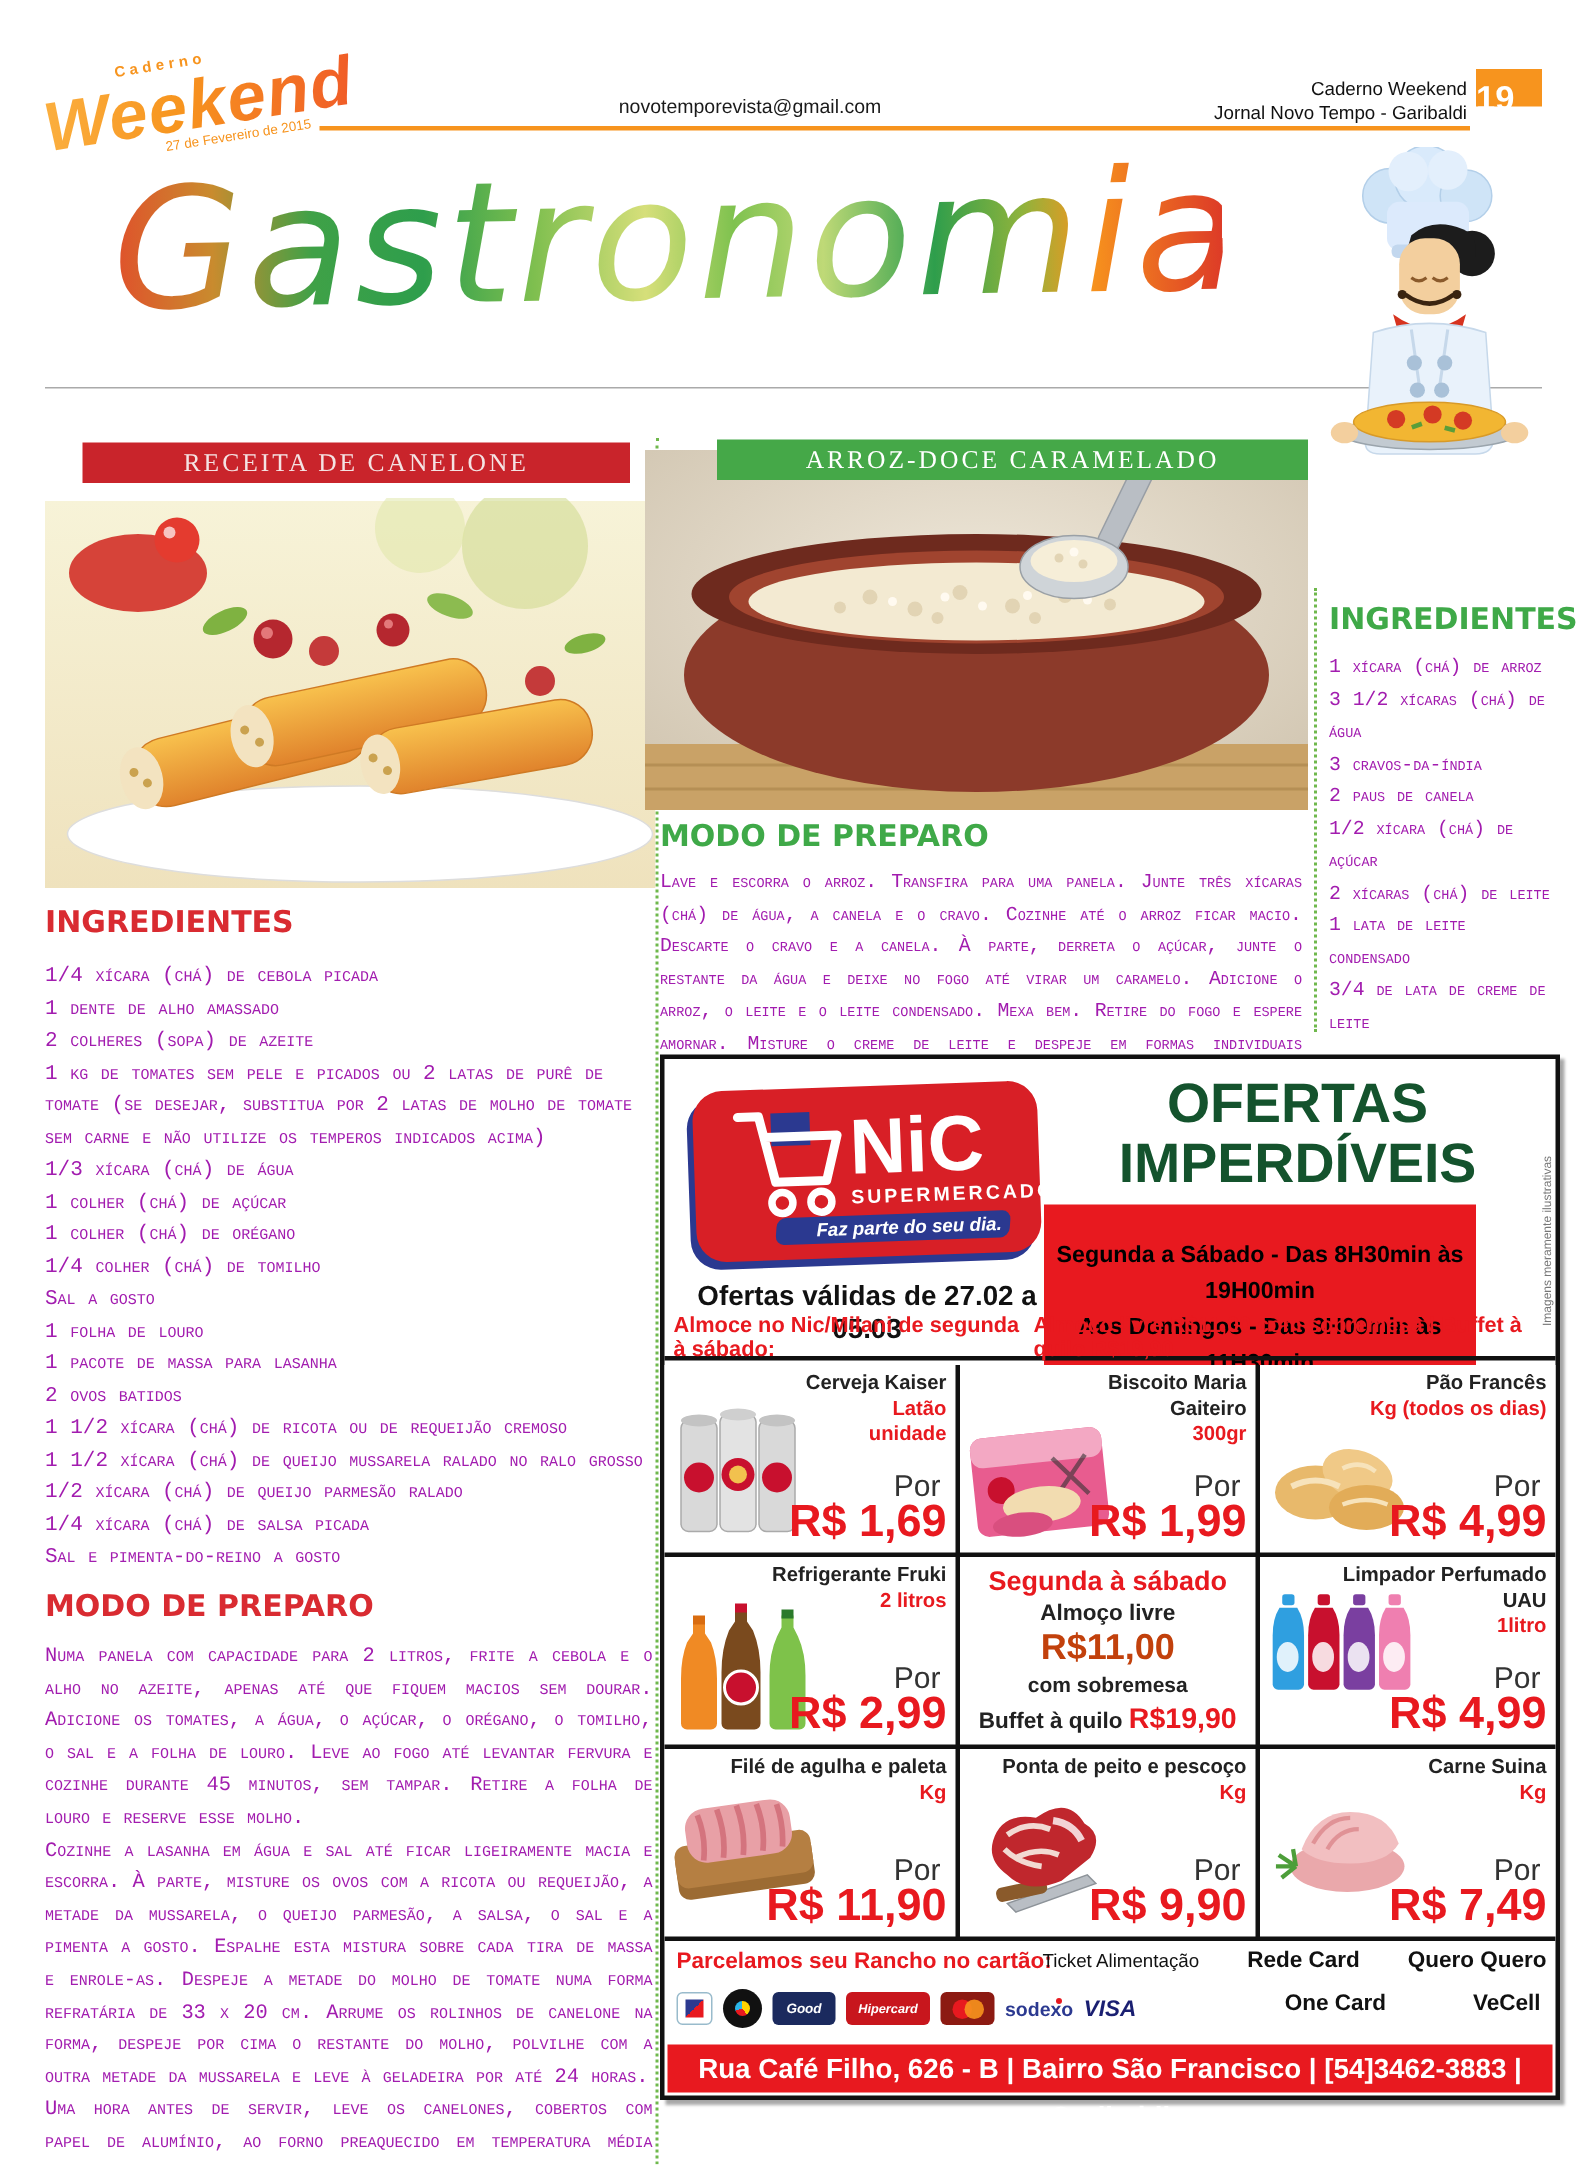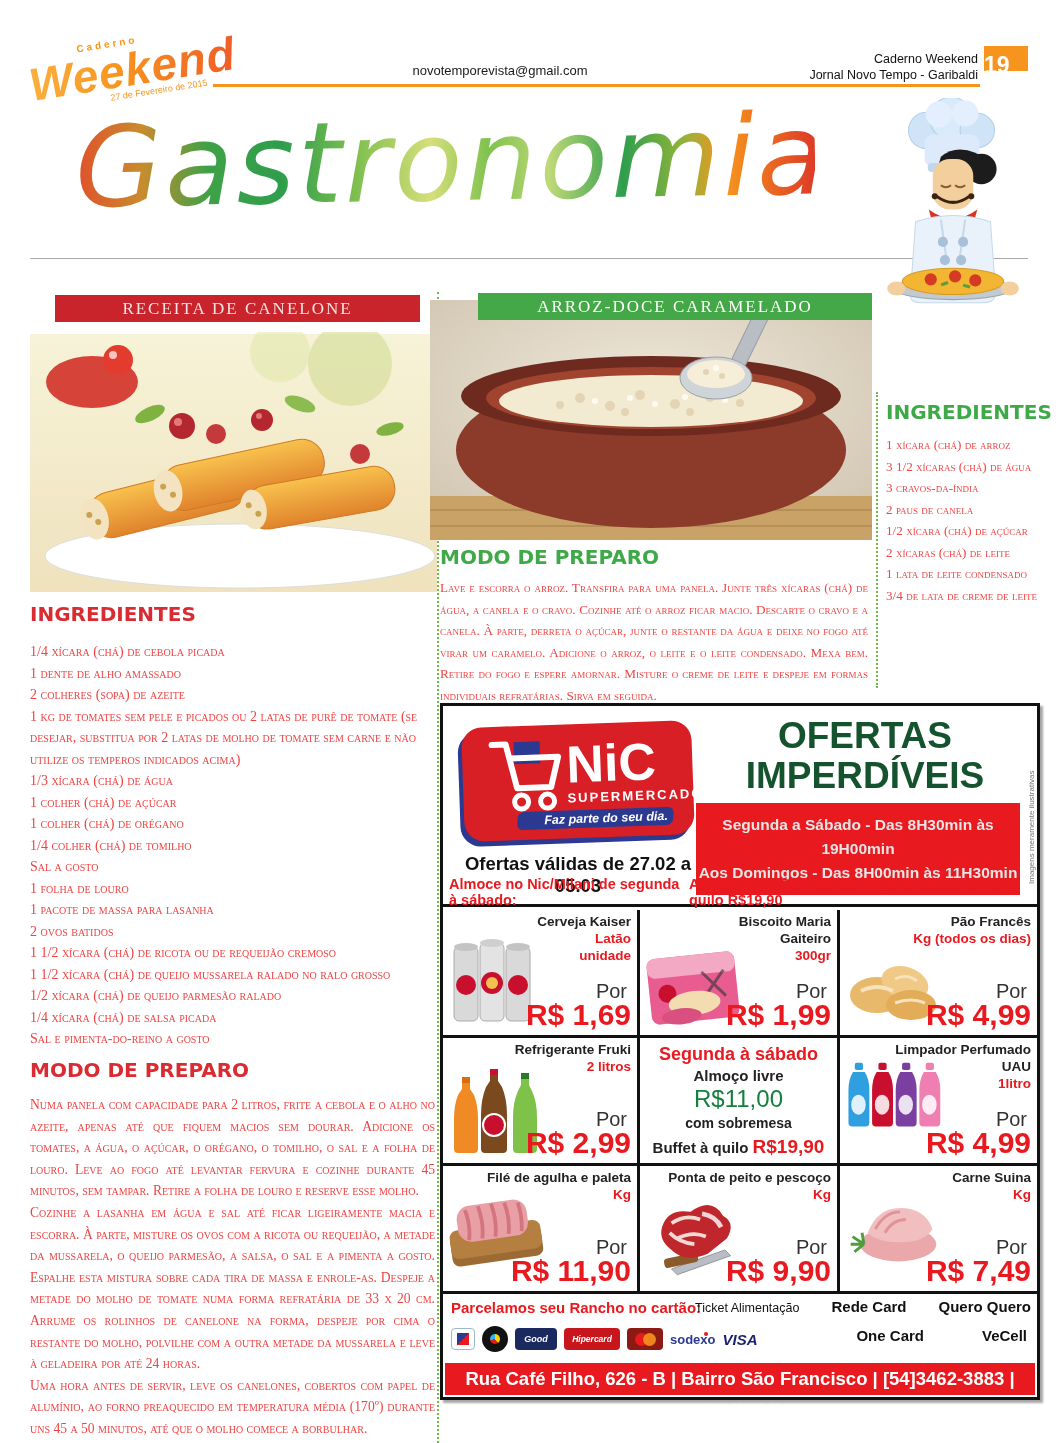--- a/index.html
+++ b/index.html
@@ -33,61 +33,61 @@
 
   
   .banner{position:absolute;height:27px;line-height:27px;text-align:center;
      font-family:"Liberation Serif",serif;font-size:17px;letter-spacing:2px;z-index:3;}
   #banner-canelone{left:55px;top:295px;width:365px;background:#C9242B;color:#F4E3E3;}
   #banner-arroz{left:478px;top:293px;width:394px;background:#45A848;color:#fff;}
   .h-red{color:#D92B31;font-weight:bold;font-size:20px;font-family:"DejaVu Sans",sans-serif;position:absolute;}
   .h-green{color:#3FA948;font-weight:bold;font-size:20px;font-family:"DejaVu Sans",sans-serif;position:absolute;}
 
   
-  .smallcaps{font-family:Liberation Serif, serif;font-variant:small-caps;color:#ef4444;}
+  .smallcaps{font-family:Liberation Mono, monospace;font-variant:small-caps;color:#a21caf;}
   #canelone-ingredients{position:absolute;left:30px;top:641px;width:404px;font-size:14px;line-height:21.5px;}
   #canelone-preparo{position:absolute;left:30px;top:1094px;width:405px;font-size:13.6px;line-height:21.6px;text-align:justify;}
   #canelone-preparo p{margin:0;}
   #arroz-preparo{position:absolute;left:440px;top:577px;width:428px;font-size:13.2px;line-height:21.5px;text-align:justify;}
   #arroz-ingredients{position:absolute;left:886px;top:434px;width:152px;font-size:13.2px;line-height:21.5px;}
   .ing{margin:0;}
 
   
   #photo-canelone{position:absolute;left:30px;top:332px;width:407px;height:262px;}
   #photo-arroz{position:absolute;left:430px;top:300px;width:442px;height:240px;z-index:1;}
   #chef{position:absolute;right:26px;top:98px;width:162px;height:222px;}
 
   
   #ad{position:absolute;left:440px;top:703px;width:594px;height:691px;border:3px solid #111;
       background:#fff;box-shadow:3px 3px 2px rgba(0,0,0,.35);}
   #nic-logo{position:absolute;left:12px;top:10px;width:248px;height:134px;}
   #ad-validity{position:absolute;left:5px;top:147px;width:260px;text-align:center;font-weight:bold;font-size:18.5px;color:#111;}
   #ad-headline{position:absolute;left:272px;top:10px;width:300px;text-align:center;font-weight:bold;
       font-size:37px;line-height:1.08;color:#14532d;letter-spacing:0;}
-  #ad-hours{position:absolute;left:253px;top:97px;width:324px;background:#E8191F;color:#e5e5e5;font-weight:bold;
-      font-size:15.5px;text-align:center;line-height:1.55;padding:10px 0;}
+  #ad-hours{position:absolute;left:253px;top:97px;width:288px;background:#E8191F;color:#000000;font-weight:bold;
+      font-size:15.5px;text-align:center;line-height:1.55;padding:22px 0;}
   #ad-sidenote{position:absolute;right:1px;top:8px;height:170px;writing-mode:vertical-rl;transform:rotate(180deg);
       font-size:8px;color:#777;}
   #ad-lunch{position:absolute;left:0;top:176px;width:100%;height:25px;border-bottom:3px solid #111;
       display:flex;justify-content:space-between;align-items:center;box-sizing:border-box;padding:0 12px 2px 6px;}
   #ad-lunch .ll{color:#E8191F;font-weight:bold;font-size:14.5px;}
   #ad-grid{position:absolute;left:0;top:204px;width:594px;height:384px;display:grid;
       grid-template-columns:197px 200px 197px;grid-template-rows:128px 128px 128px;}
   .cell{position:relative;border-right:3px solid #111;border-bottom:3px solid #111;box-sizing:border-box;overflow:hidden;background:#fff;}
   .cell:nth-child(3n){border-right:none;}
   .p-name{position:absolute;top:4px;right:6px;text-align:right;font-size:13.5px;font-weight:bold;line-height:1.25;color:#222;}
   .p-name .red{color:#E8191F;display:block;}
   .p-name .black{color:#222;display:block;}
   .p-img{position:absolute;left:3px;bottom:4px;width:100px;height:98px;}
   .p-por{position:absolute;right:10px;bottom:32px;font-size:20px;color:#333;}
   .p-price{position:absolute;right:6px;bottom:3px;font-size:30px;font-weight:bold;color:#E8191F;}
   #center-cell{display:flex;flex-direction:column;align-items:center;text-align:center;}
   .co-l1{color:#E8191F;font-weight:bold;font-size:18px;margin-top:6px;}
   .co-l2{color:#222;font-weight:bold;font-size:15px;margin-top:2px;}
-  .co-price{color:#15803d;font-weight:normal;font-size:24px;margin-top:1px;}
+  .co-price{color:#c2410c;font-weight:bold;font-size:24px;margin-top:1px;}
   .co-l3{color:#222;font-weight:bold;font-size:14px;margin-top:2px;}
   .co-buffet{margin-top:auto;margin-bottom:5px;font-weight:bold;font-size:15px;color:#222;}
   .co-buffet .red{color:#E8191F;font-size:19px;}
   #ad-payment{position:absolute;left:0;top:588px;width:594px;height:69px;}
   #pay-label{position:absolute;left:8px;top:5px;color:#E8191F;font-weight:bold;font-size:15px;}
   #cards-row{position:absolute;left:8px;top:32px;display:flex;gap:7px;align-items:center;}
   .chip{display:inline-flex;align-items:center;justify-content:center;height:22px;border-radius:4px;
       font-weight:bold;box-sizing:border-box;}
   .chip-banri{width:24px;background:#fff;border:1px solid #9bc;position:relative;}
   .chip-banri i{width:12px;height:12px;background:linear-gradient(135deg,#2B3990 50%,#E8191F 50%);display:block;}

